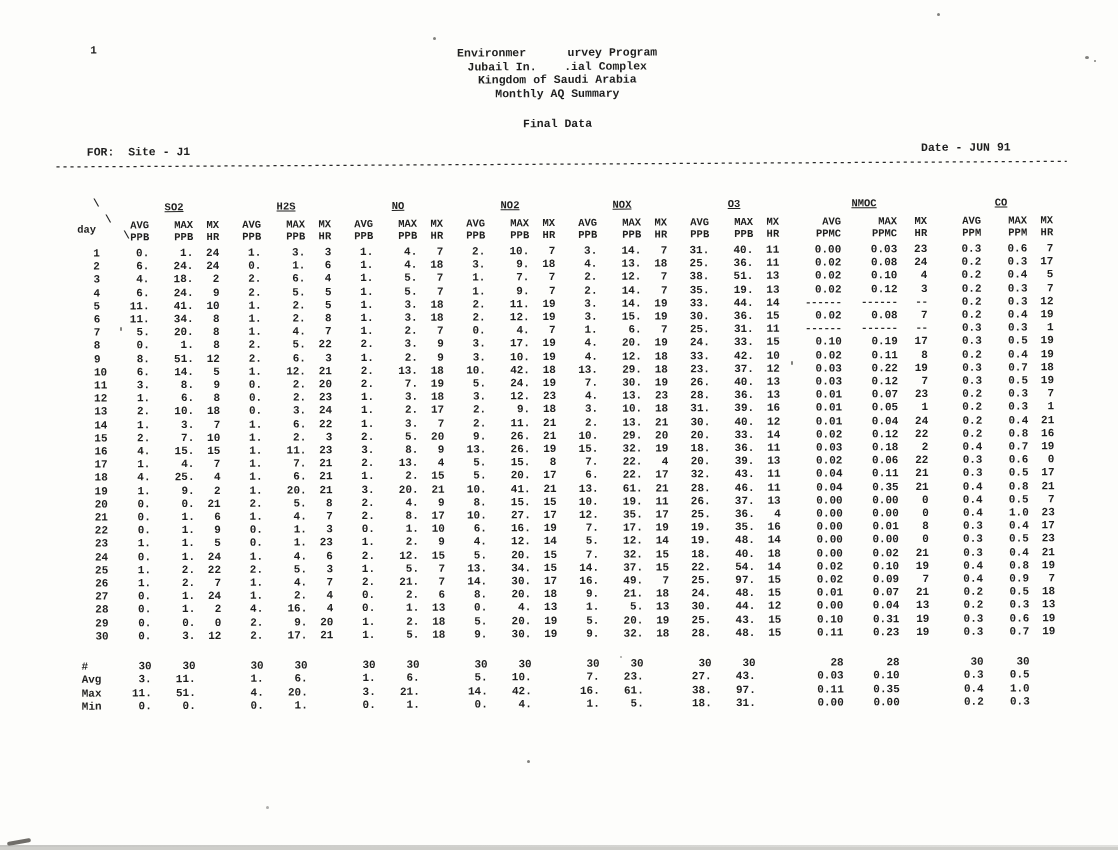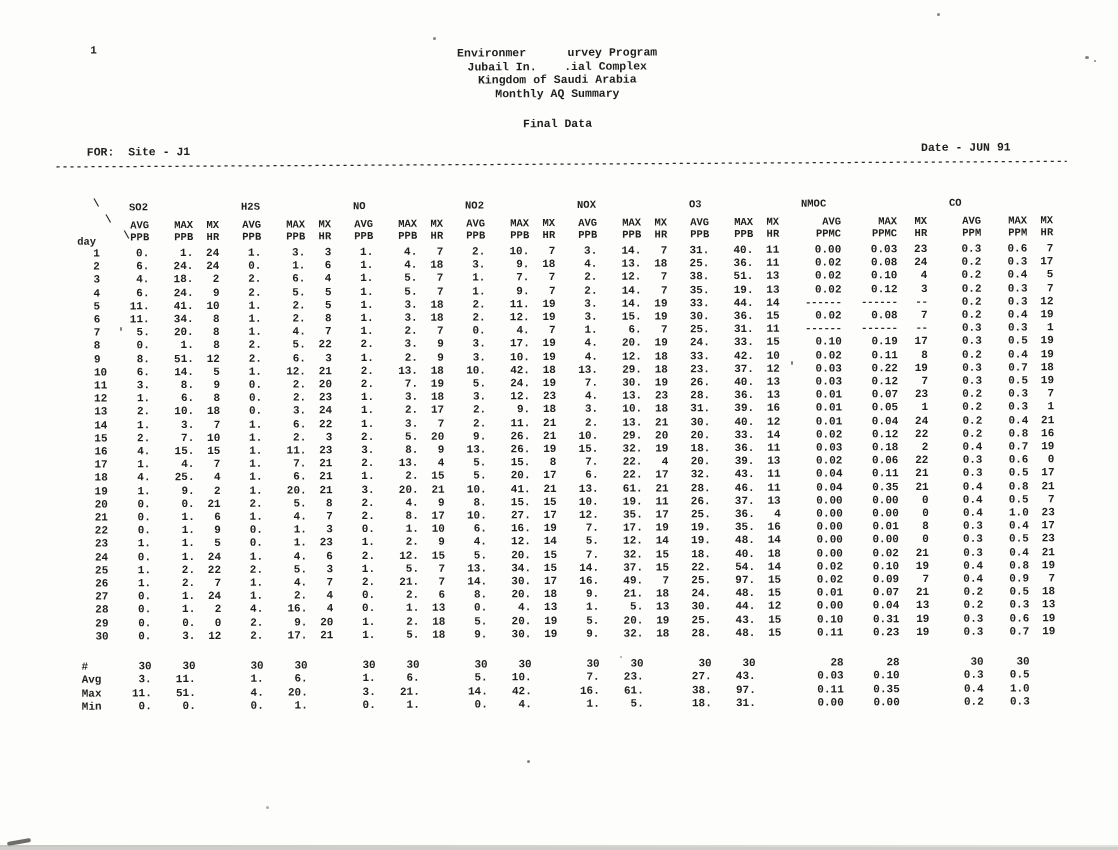--- a/index.html
+++ b/index.html
@@ -11,31 +11,31 @@
   .pagenum{position:absolute;left:92px;top:42px;font-size:11px;}
   .hdr{margin:46px 0 0 0;text-align:center;font-size:11.5px;line-height:13.5px;}
   .hdr div{white-space:pre;}
   .final{margin-top:17px;text-align:center;font-size:11.5px;white-space:pre;}
   .meta{display:flex;justify-content:space-between;margin:13px 106px 0 88px;font-size:11.5px;white-space:pre;}
   .sep{margin:4px 50px 0 56px;height:9px;line-height:9px;overflow:hidden;white-space:nowrap;
        font-size:11px;letter-spacing:0.4px;color:#2a2a2a;}
   table{border-collapse:collapse;table-layout:fixed;margin:30px 0 0 60px;font-size:11px;}
   th,td{padding:0;font-weight:700;white-space:nowrap;}
   thead th{font-size:10.5px;}
-  th.gname{text-align:left;text-indent:22px;height:17px;vertical-align:top;}
+  th.gname{text-align:center;text-indent:22px;height:17px;vertical-align:top;text-decoration:underline;}
   th.h2{text-align:right;height:13px;}
   th.h3{text-align:right;height:16px;vertical-align:top;}
   td{height:13.2px;line-height:13.2px;text-align:right;}
   td.day{text-align:left;padding-left:34px;}
   td.sum-label{text-align:left;padding-left:20px;}
   tr.spacer td{height:17px;}
   td.dash{letter-spacing:-0.5px;color:#2a2a2a;}
   .corner{position:relative;}
   .diag{position:absolute;font-size:11px;color:#222;}
-  .daylab{position:absolute;left:18px;bottom:0;font-size:10.5px;margin-top:30px;}
+  .daylab{position:absolute;left:18px;bottom:12px;font-size:10.5px;margin-top:30px;}
   
   .noise{position:absolute;background:#4a4a46;border-radius:50%;opacity:.7;}
   .edge-bottom{position:absolute;left:0;right:0;bottom:3px;height:2px;
     background:linear-gradient(to right,#8f8f8b,#c4c4c0);opacity:.5;}
   .edge-bottom2{position:absolute;left:0;right:0;bottom:0;height:3px;background:#c2c2be;opacity:.8;}
   .corner-mark{position:absolute;left:7px;bottom:6px;width:24px;height:4px;background:#56534f;
     transform:rotate(-10deg);border-radius:2px;opacity:.85;}
 </style>
 </head>
 <body>

